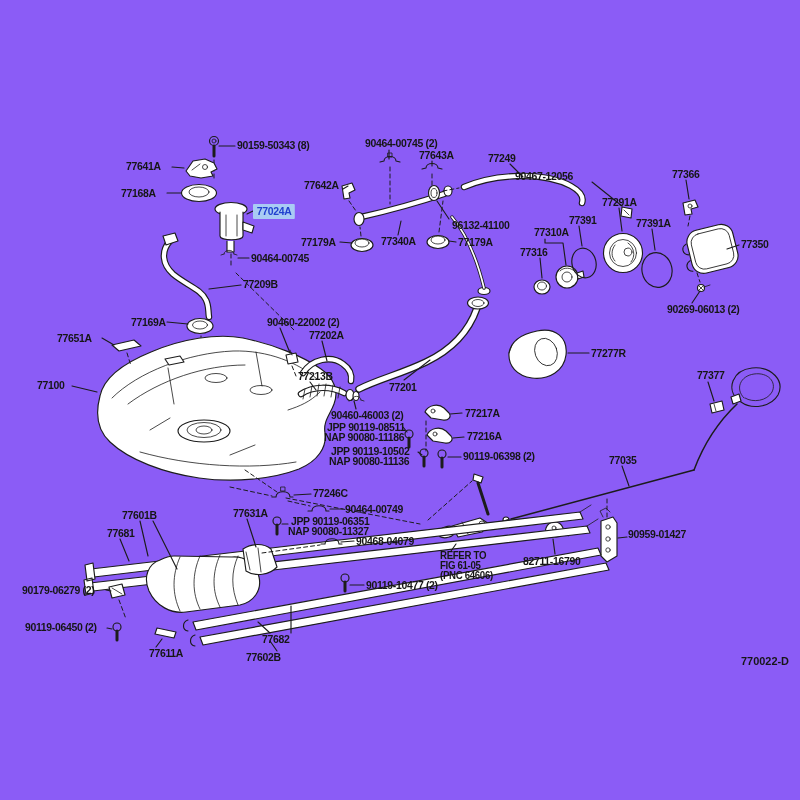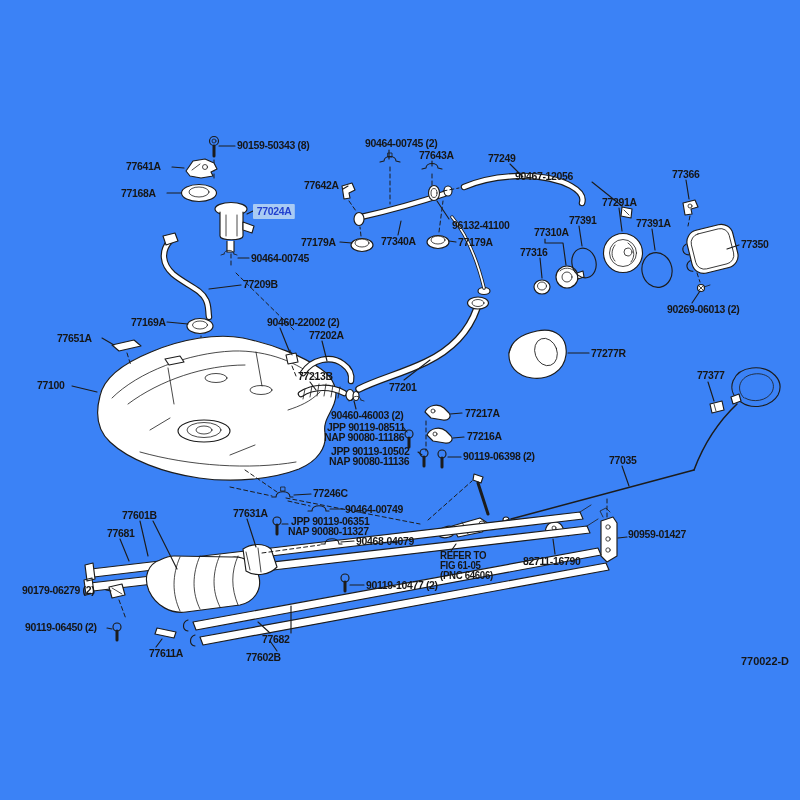--- a/index.html
+++ b/index.html
@@ -1,16 +1,16 @@
 <!DOCTYPE html>
 <html><head>
 <meta charset="utf-8">
 <style>
   html,body{margin:0;padding:0;background:#fff;}
-  .stage{position:relative;width:800px;height:800px;background:#3b82f6;overflow:hidden;
+  .stage{position:relative;width:800px;height:800px;background:#8b5cf6;overflow:hidden;
          font-family:"Liberation Sans",sans-serif;}
   .stage svg{position:absolute;left:0;top:0;}
   .lbl{position:absolute;font-weight:700;font-size:11px;line-height:11px;color:#161616;
        white-space:nowrap;letter-spacing:-0.35px;transform:scaleX(0.95);transform-origin:left top;z-index:5;}
   .lbl.hl{padding:2px 4px 2px;border-radius:1px;}
   .lbl.note div{font-size:10.2px;line-height:10.2px;}
   .lbl.code{font-size:11.5px;letter-spacing:0;}
   path,line,ellipse,circle,rect{stroke:#1c1c1c;fill:none;stroke-width:1.15;stroke-linecap:round;stroke-linejoin:round;}
   .ldr{stroke-width:1;}
   .dash{stroke-dasharray:4 3;stroke-width:1;}

